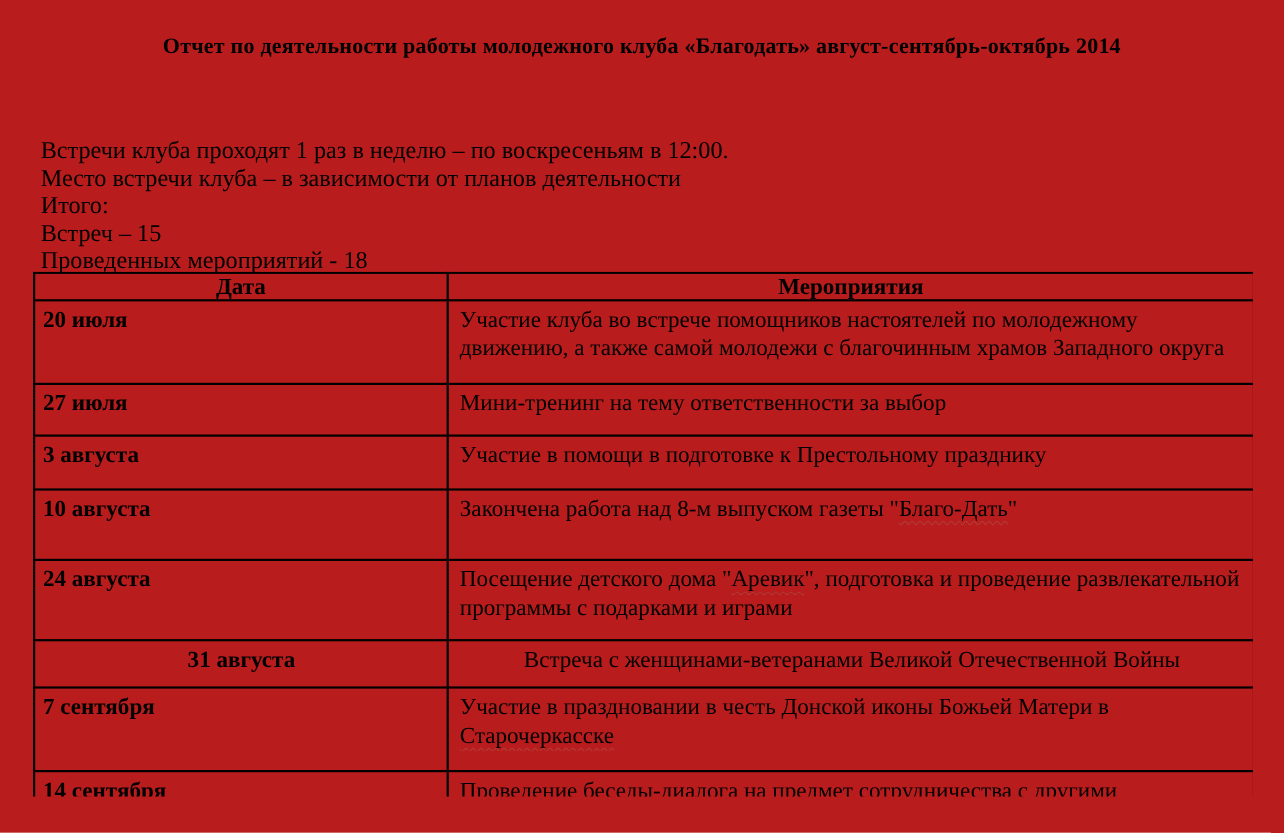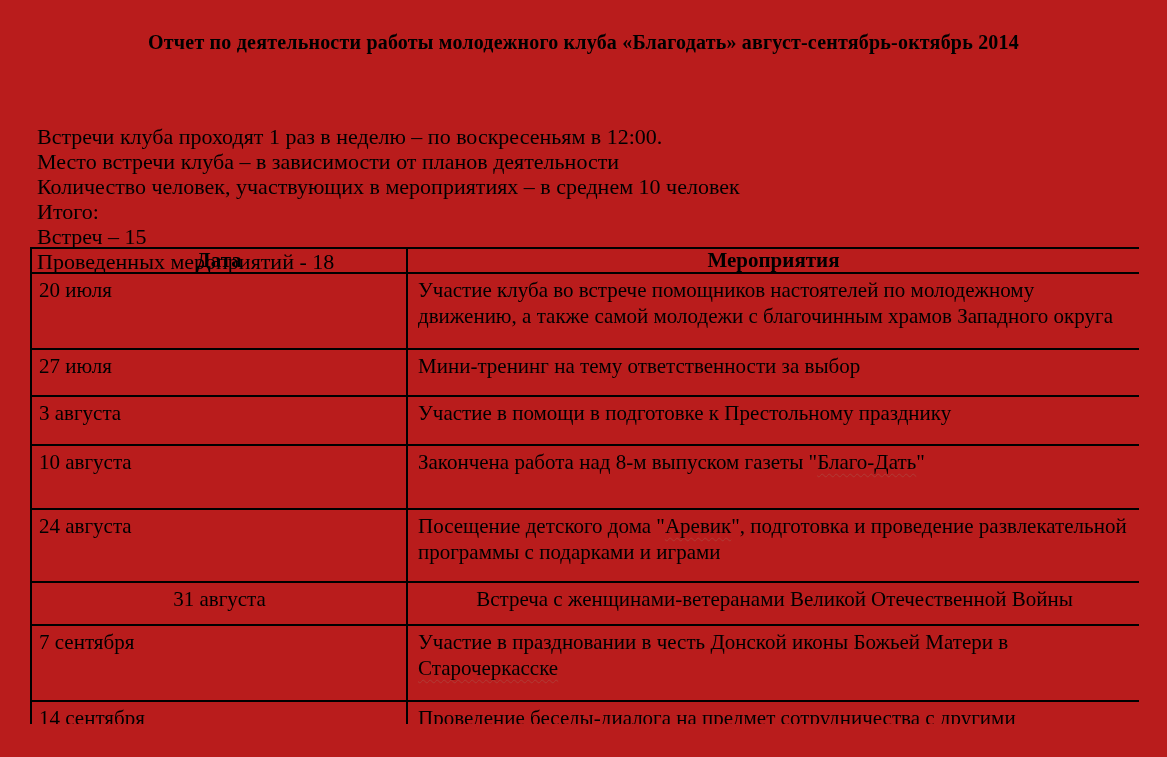--- a/index.html
+++ b/index.html
@@ -50,21 +50,21 @@
     vertical-align: top;
     overflow: hidden;
   }
   .report-table th {
     font-weight: bold;
     text-align: center;
     line-height: 21px;
     padding: 1px 0 0 0;
   }
   .report-table td.date-cell {
-    font-weight: normal;
+    font-weight: bold;
     padding: 3px 6px 0 7px;
     line-height: 26px;
     border-radius: 29px;
   }
   .report-table td.event-cell {
     padding: 3px 8px 0 10px;
     line-height: 26px;
   }
   .misspelled {
     text-decoration-line: underline;
@@ -86,21 +86,20 @@
 </head>
 <body>
 
 <div class="page">
 
   <div class="doc-title">Отчет по деятельности работы молодежного клуба «Благодать» август-сентябрь-октябрь 2014</div>
 
   <div class="intro">
     <div>Встречи клуба проходят 1 раз в неделю – по воскресеньям в 12:00.</div>
     <div>Место встречи клуба – в зависимости от планов деятельности</div>
-    <div>Количество человек, участвующих в мероприятиях – в среднем 10 человек</div>
     <div>Итого:</div>
     <div>Встреч – 15</div>
     <div>Проведенных мероприятий - 18</div>
   </div>
 
   <div class="table-clip">
     <table class="report-table">
       <colgroup>
         <col style="width:376px">
         <col style="width:733px">

